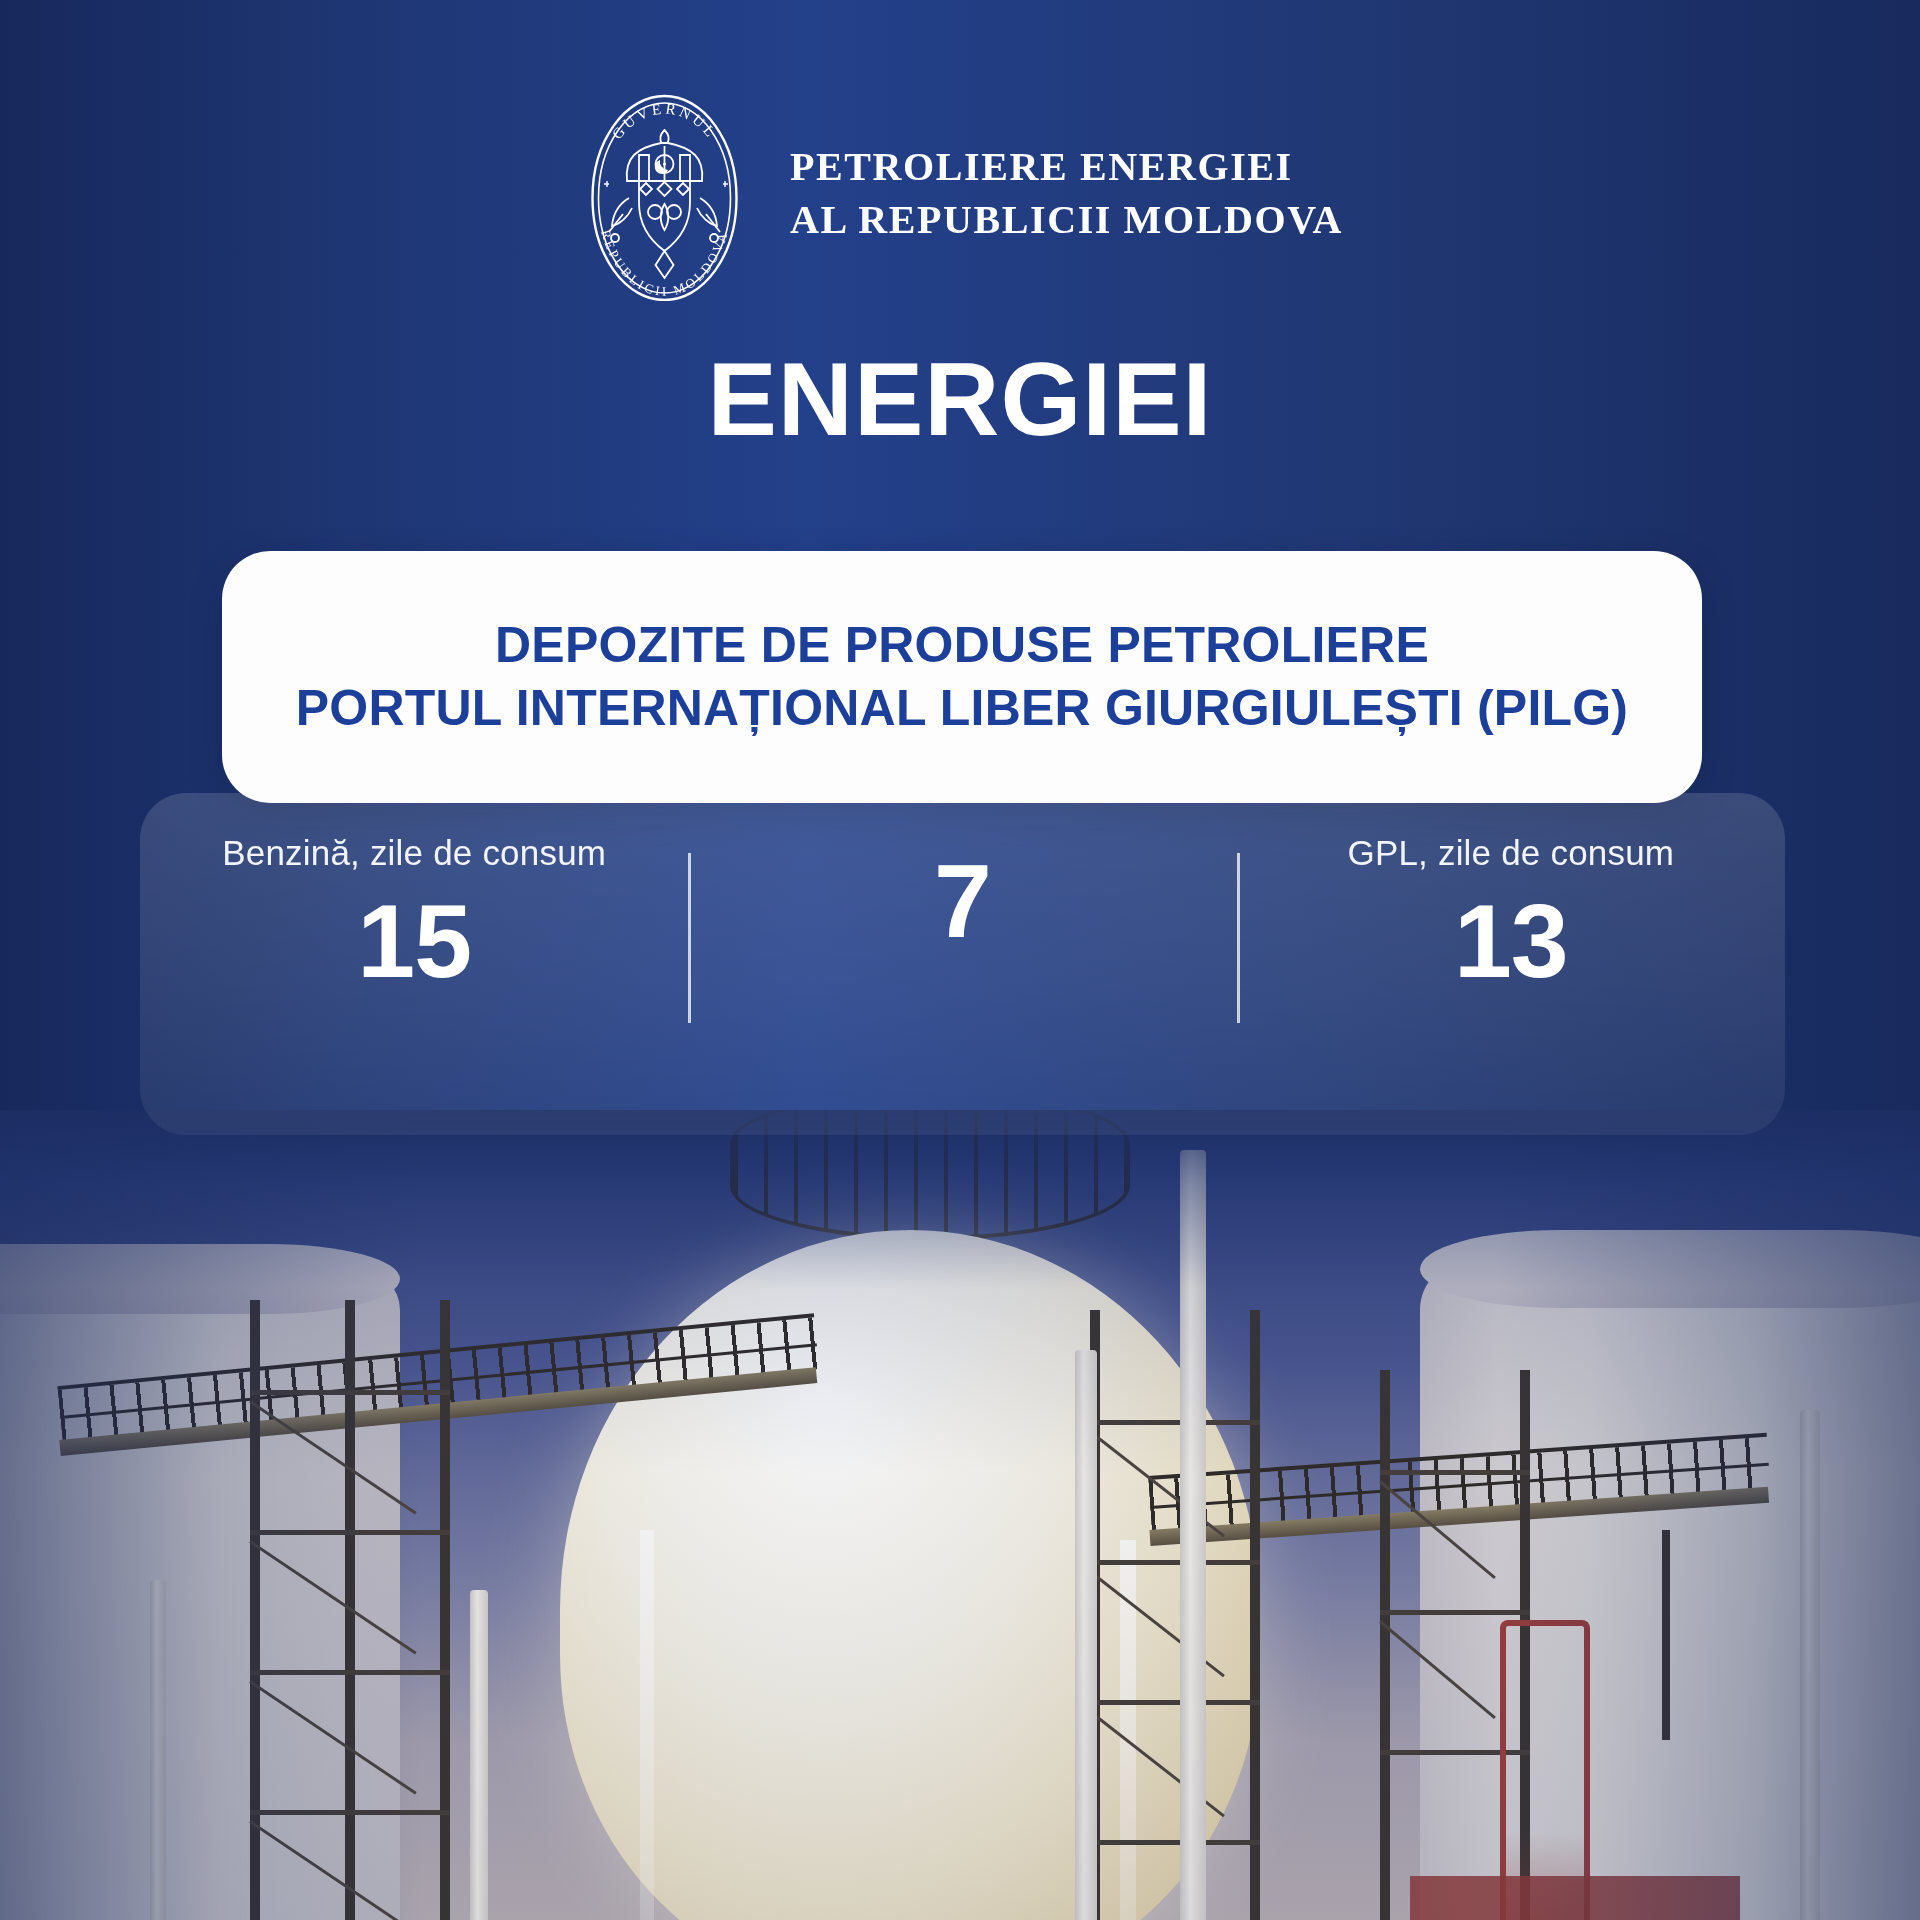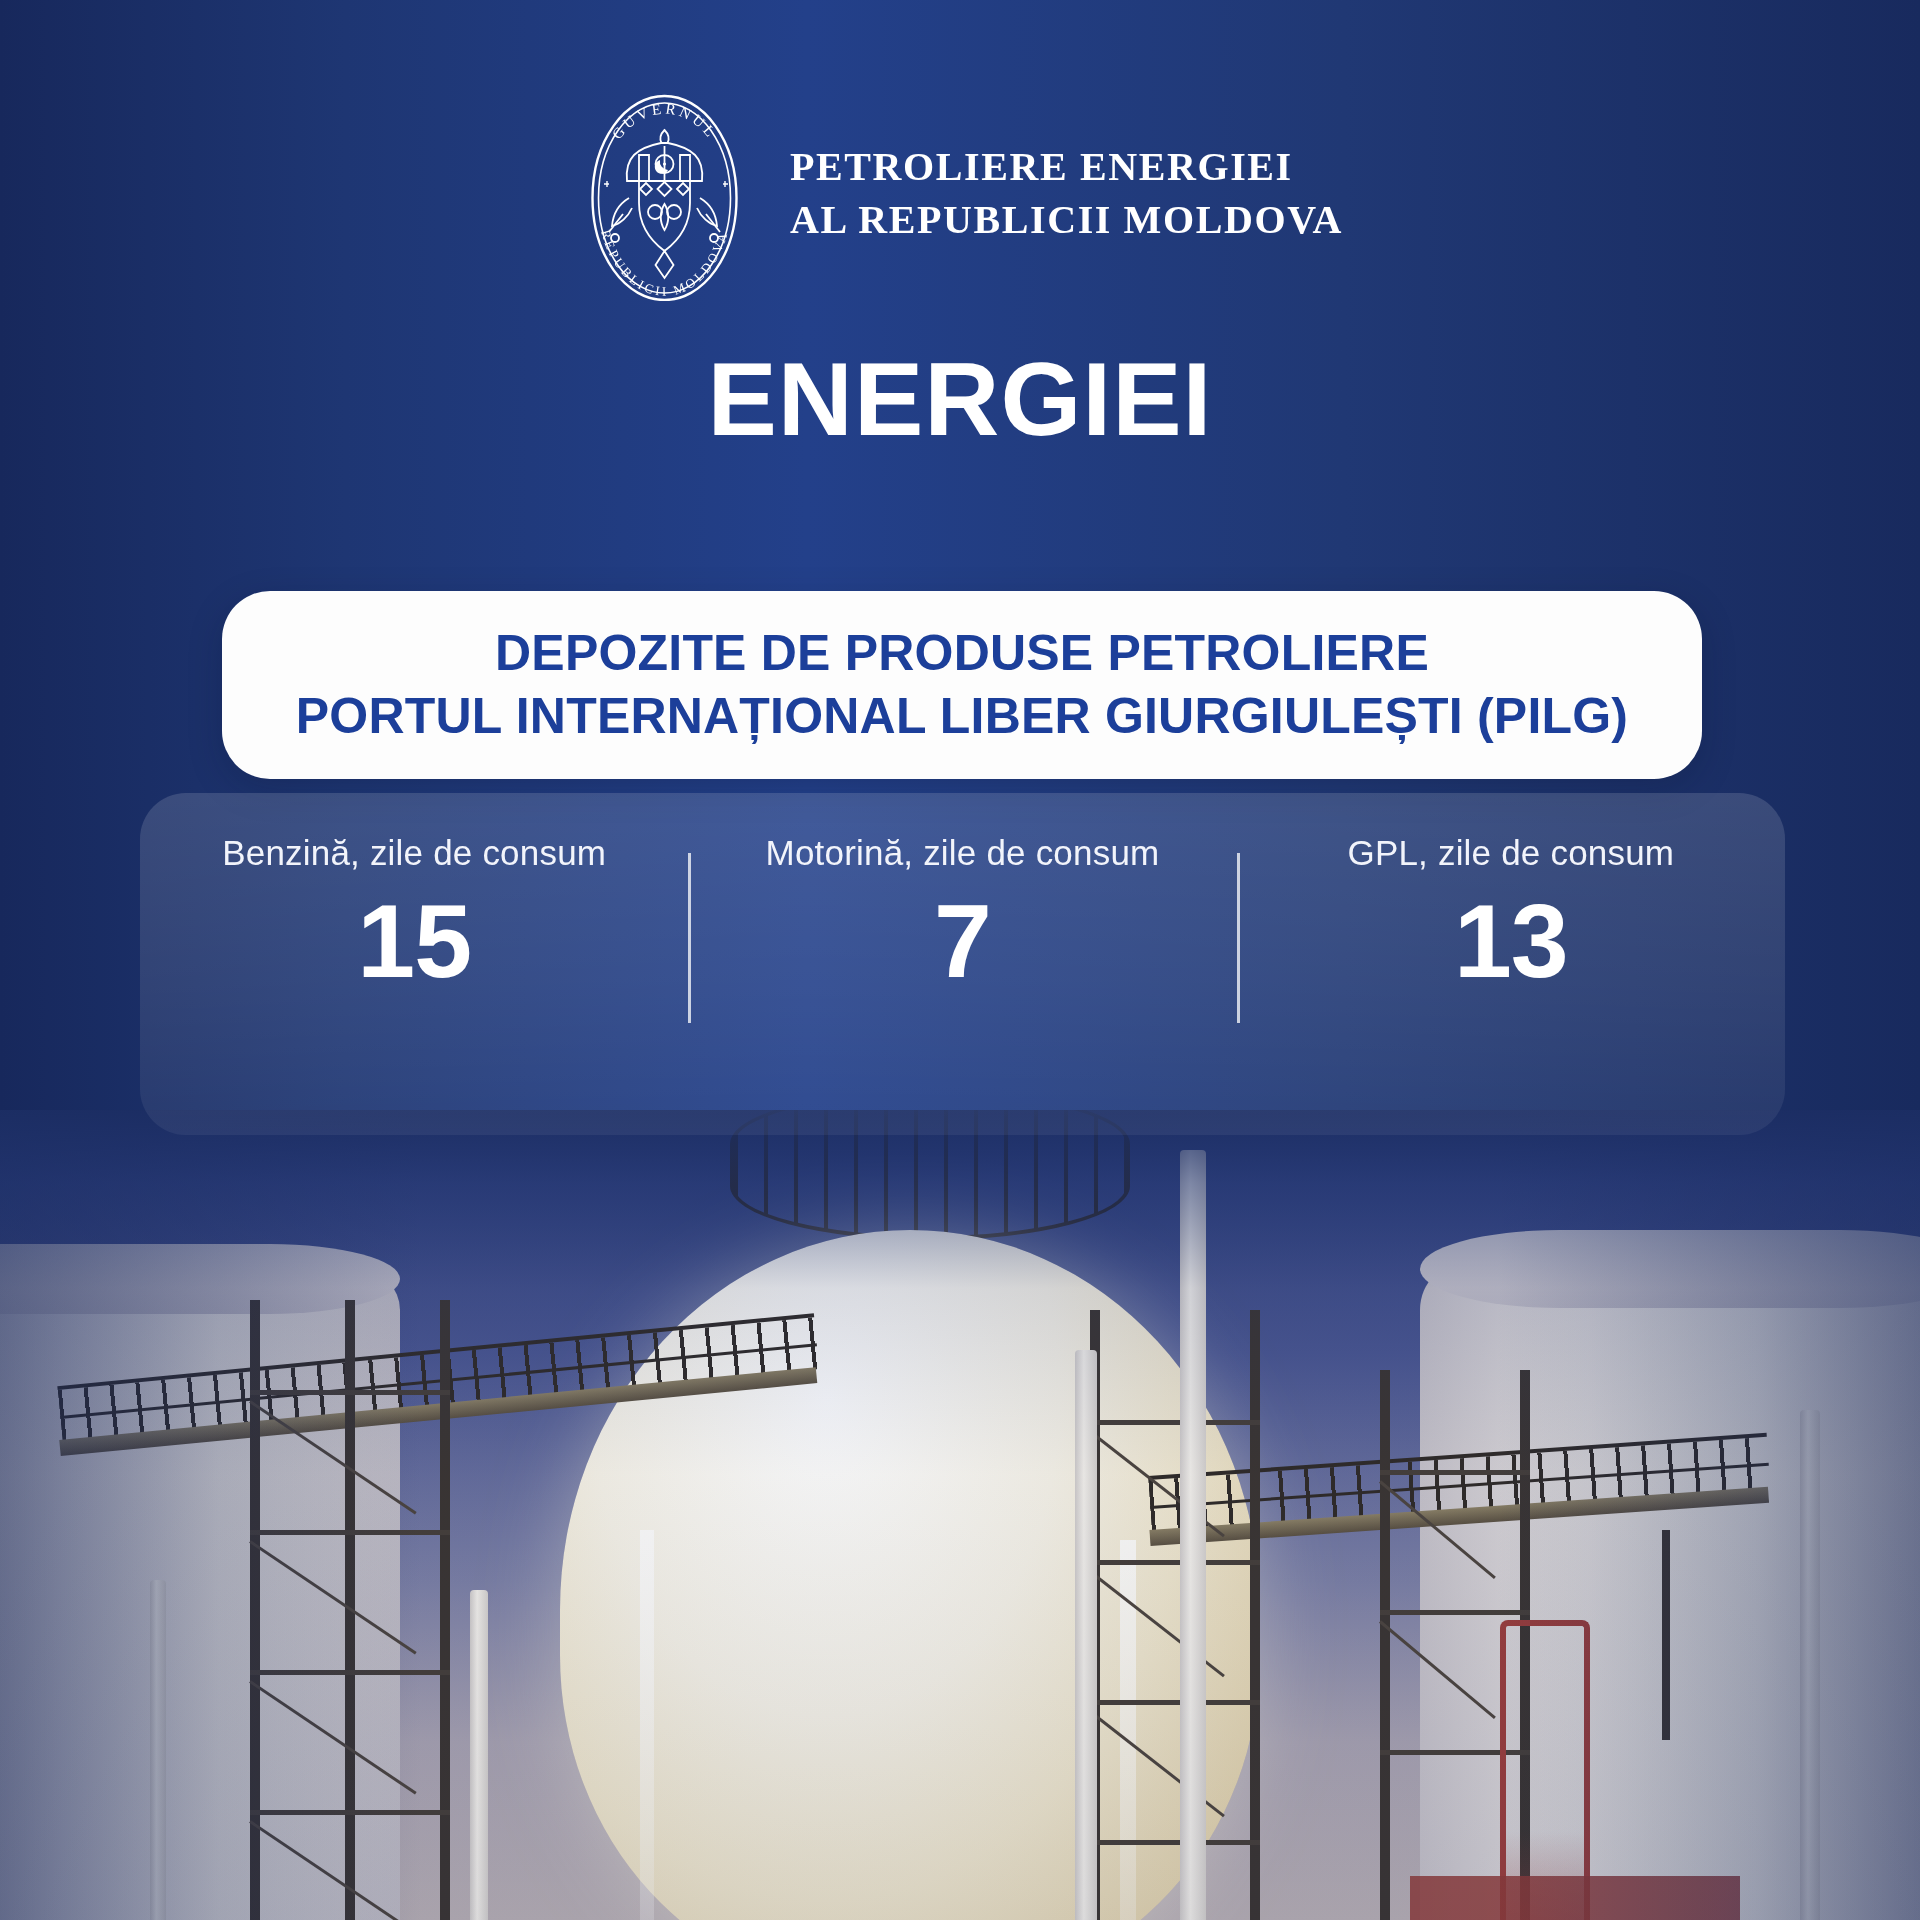--- a/index.html
+++ b/index.html
@@ -132,25 +132,24 @@
   }
   .brand-text div{ white-space:nowrap; }
 
   .title{
     position:absolute; top:340px; left:0; right:0;
     text-align:center; color:#ffffff;
     font-size:104px; font-weight:700; letter-spacing:1px;
   }
 
   .card{
-    position:absolute; left:222px; top:551px; width:1480px; height:188px;
+    position:absolute; left:222px; top:551px; width:1480px; height:252px;
     background:#fdfdfd; border-radius:48px;
     display:flex; flex-direction:column; align-items:center; justify-content:center;
     box-shadow:0 10px 34px rgba(8,16,45,.22);
-    margin-top:40px;
   }
   .card-line{
     color:#1c3f9a; font-weight:700; text-align:center;
     font-size:50px; line-height:1.26; letter-spacing:.2px;
     white-space:nowrap;
   }
 
   .stats{
     position:absolute; left:140px; top:793px; width:1645px; height:342px;
     background:linear-gradient(180deg, rgba(255,255,255,.14) 0%, rgba(255,255,255,.10) 55%, rgba(255,255,255,.06) 100%);
@@ -309,21 +308,20 @@
       <div class="card-line">DEPOZITE DE PRODUSE PETROLIERE</div>
       <div class="card-line">PORTUL INTERNAȚIONAL LIBER GIURGIULEȘTI (PILG)</div>
     </div>
 
     <div class="stats">
       <div class="stat">
         <div class="stat-label">Benzină, zile de consum</div>
         <div class="stat-value">15</div>
       </div>
       <div class="stat">
-        <div class="stat-label">Motorină, zile de consum</div>
         <div class="stat-value">7</div>
       </div>
       <div class="stat">
         <div class="stat-label">GPL, zile de consum</div>
         <div class="stat-value">13</div>
       </div>
     </div>
 
   </div>
 </div>

